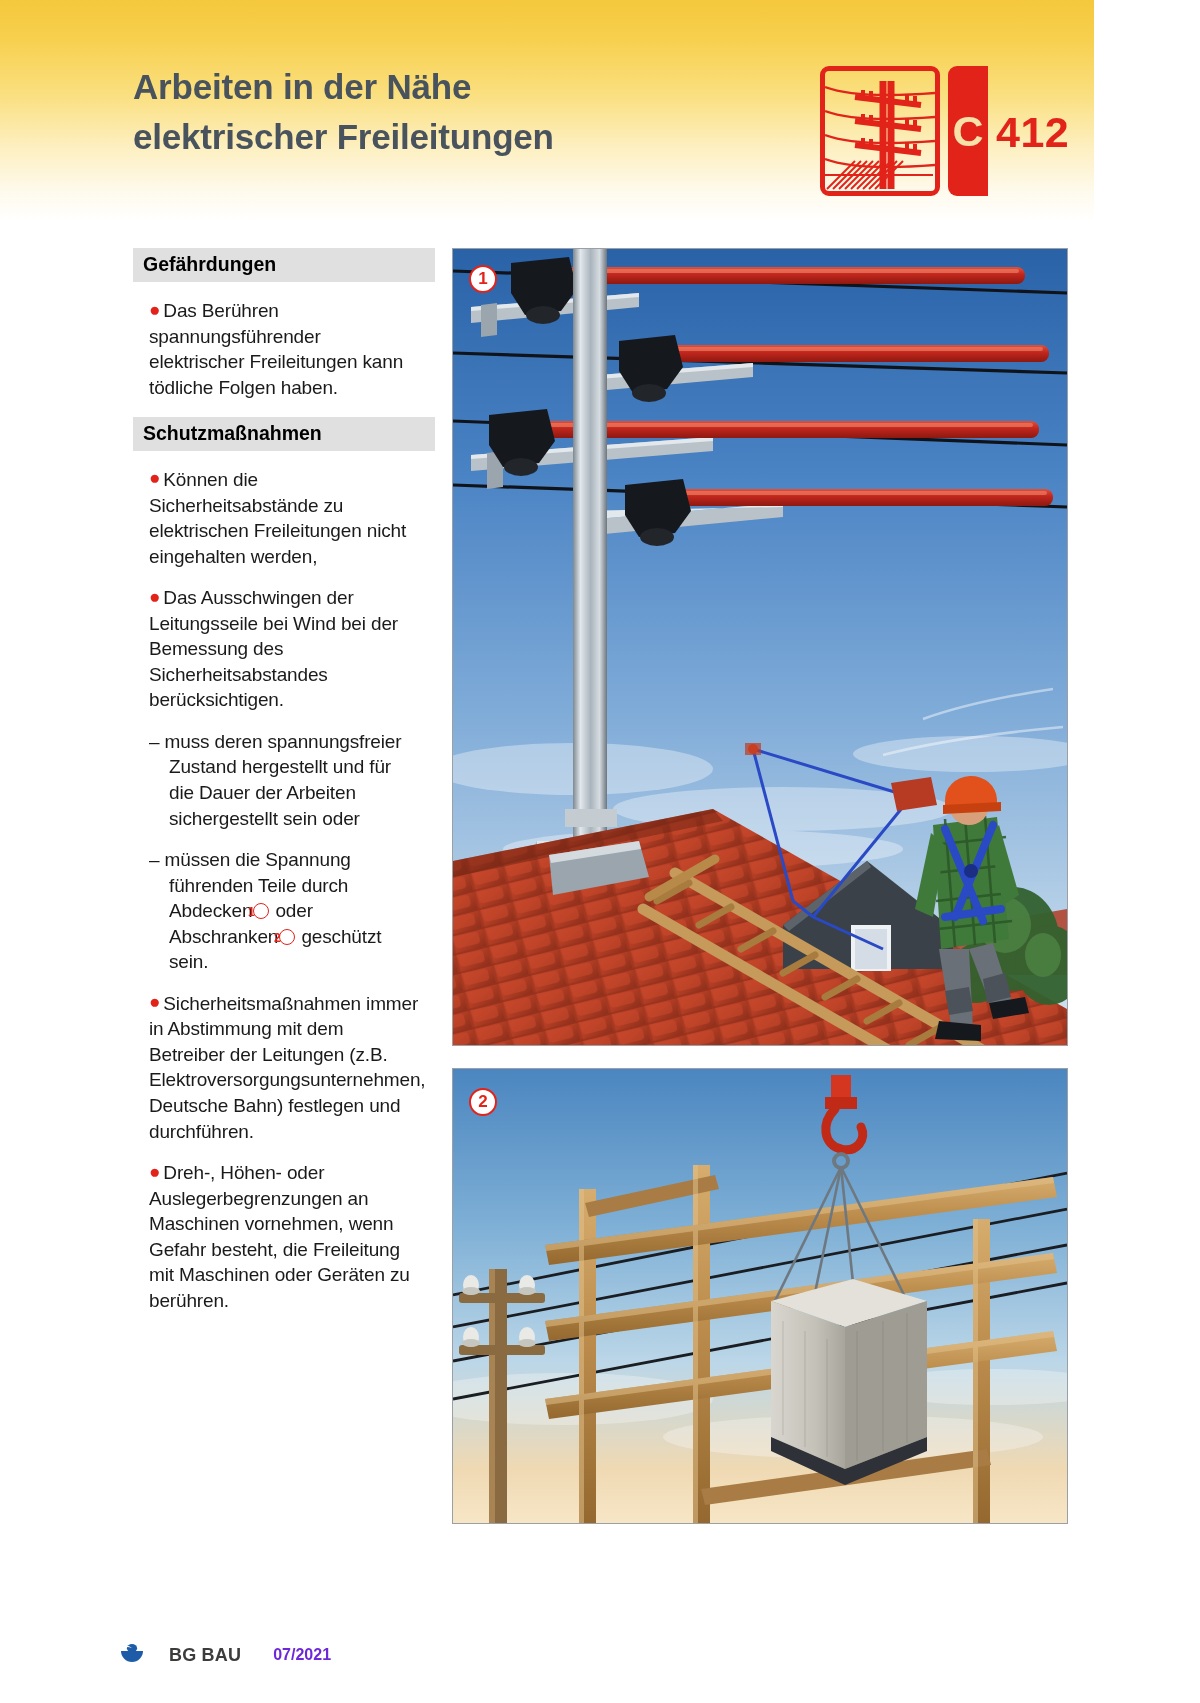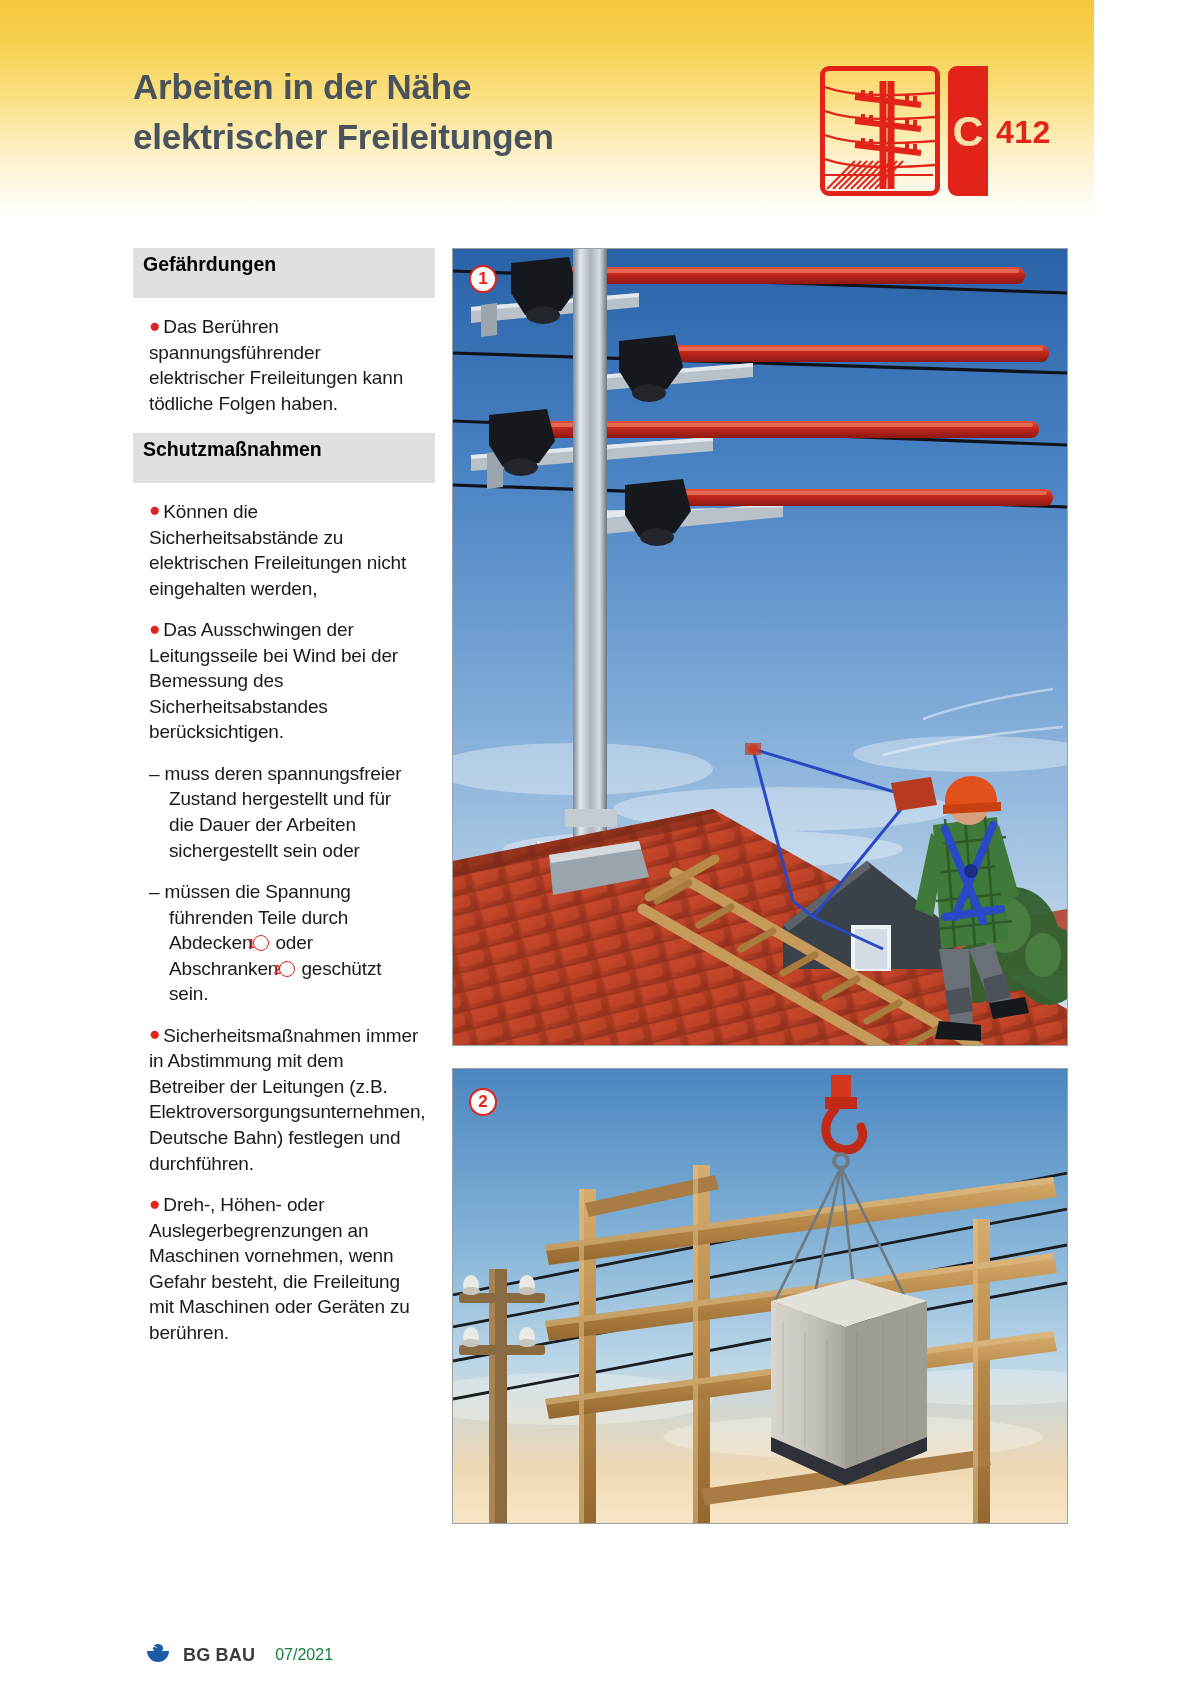--- a/index.html
+++ b/index.html
@@ -85,39 +85,39 @@
     font-size: 43px;
     font-weight: bold;
     color: #f6e2a8;
   }
   .badge-number {
     position: absolute;
     left: 176px;
     top: 0;
     height: 130px;
     line-height: 133px;
-    font-size: 32px;
+    font-size: 43px;
     font-weight: bold;
     color: #e2231a;
     letter-spacing: 0.5px;
   }
 
   
   .col-left {
     position: absolute;
     left: 133px;
     top: 248px;
     width: 302px;
   }
   .sec-head {
     background: #e0e0e0;
     font-size: 19.5px;
     font-weight: bold;
     color: #000000;
-    padding: 5px 0 22px 10px;
+    padding: 5px 0 6px 10px;
     margin: 0 0 8px 0;
     line-height: 1.2;
   }
   .sec-head.second { }
 
   .blk {
     font-size: 19px;
     line-height: 1.345;
     color: #1a1a1a;
     margin: 0 0 0 0;
@@ -150,37 +150,38 @@
     line-height: 16px;
     text-align: center;
     vertical-align: 0.06em;
     box-sizing: border-box;
     margin: 0 1px;
   }
 
   
   .footer {
     position: absolute;
-    left: 145px;
+    left: 119px;
     top: 1644px;
     display: flex;
     align-items: center;
-    gap: 12px;
+    gap: 24px;
   }
   .footer-mark { width: 26px; height: 22px; display: block; }
   .footer-name {
     font-size: 18px;
     font-weight: bold;
     color: #3c3c3b;
     letter-spacing: 0.2px;
   }
   .footer-date {
     font-size: 16px;
-    color: #15803d;
+    color: #6d28d9;
     margin-left: 8px;
+    font-weight: bold;
   }
 
   
   .photo {
     position: absolute;
     border: 1px solid #9aa0a6;
     box-sizing: border-box;
     overflow: hidden;
   }
   #photo-top  { left: 452px; top: 248px; width: 616px; height: 798px; }

